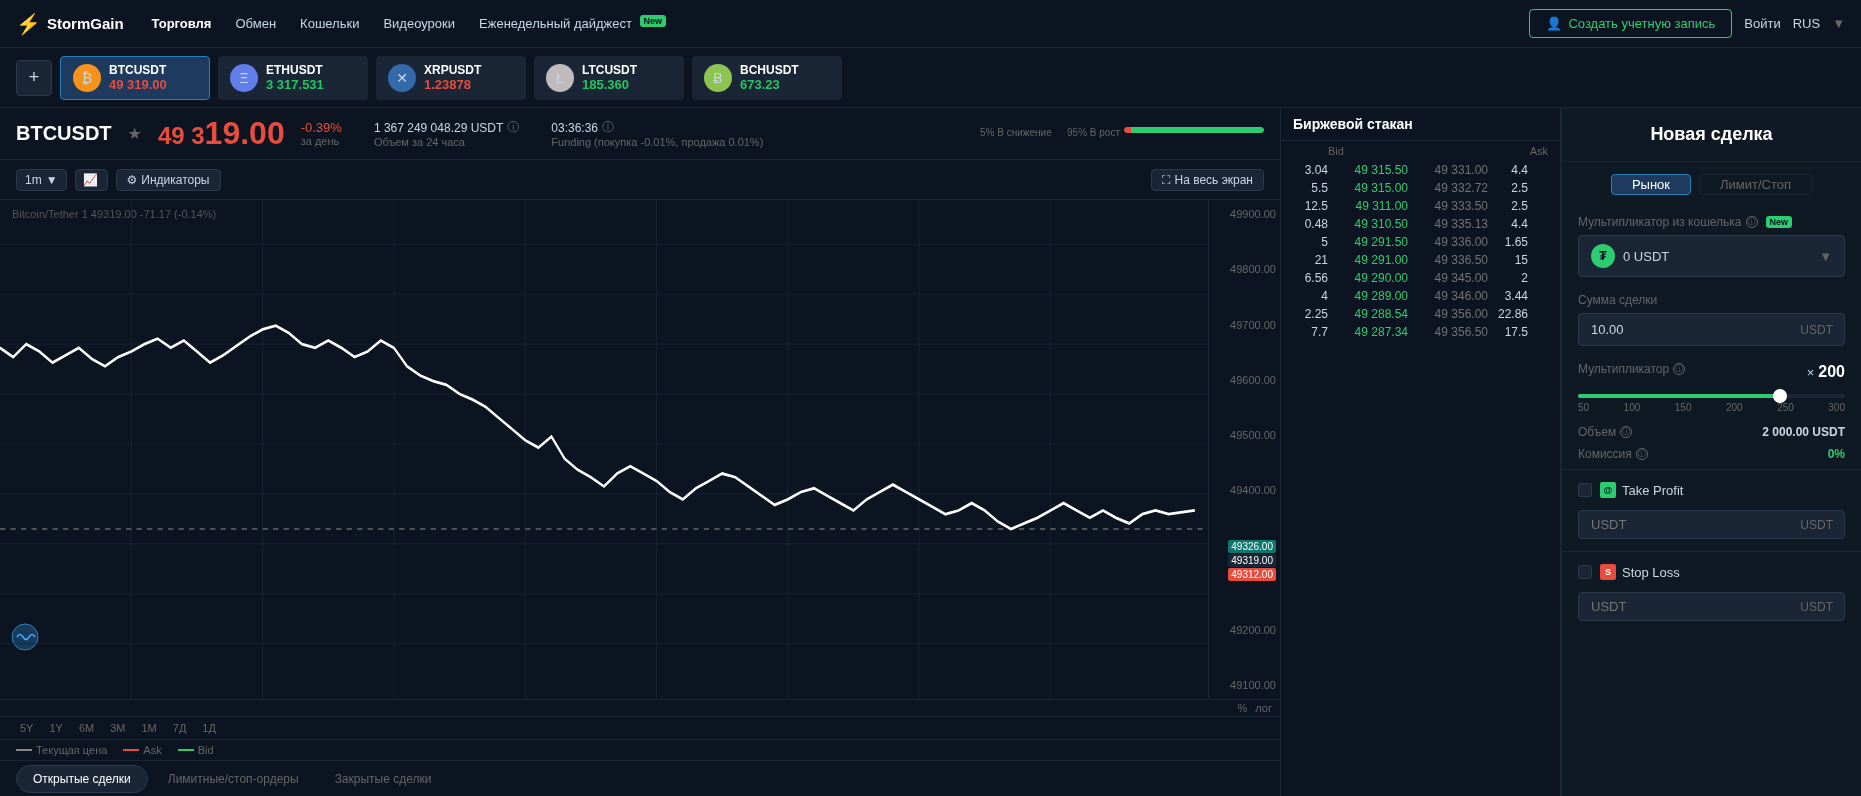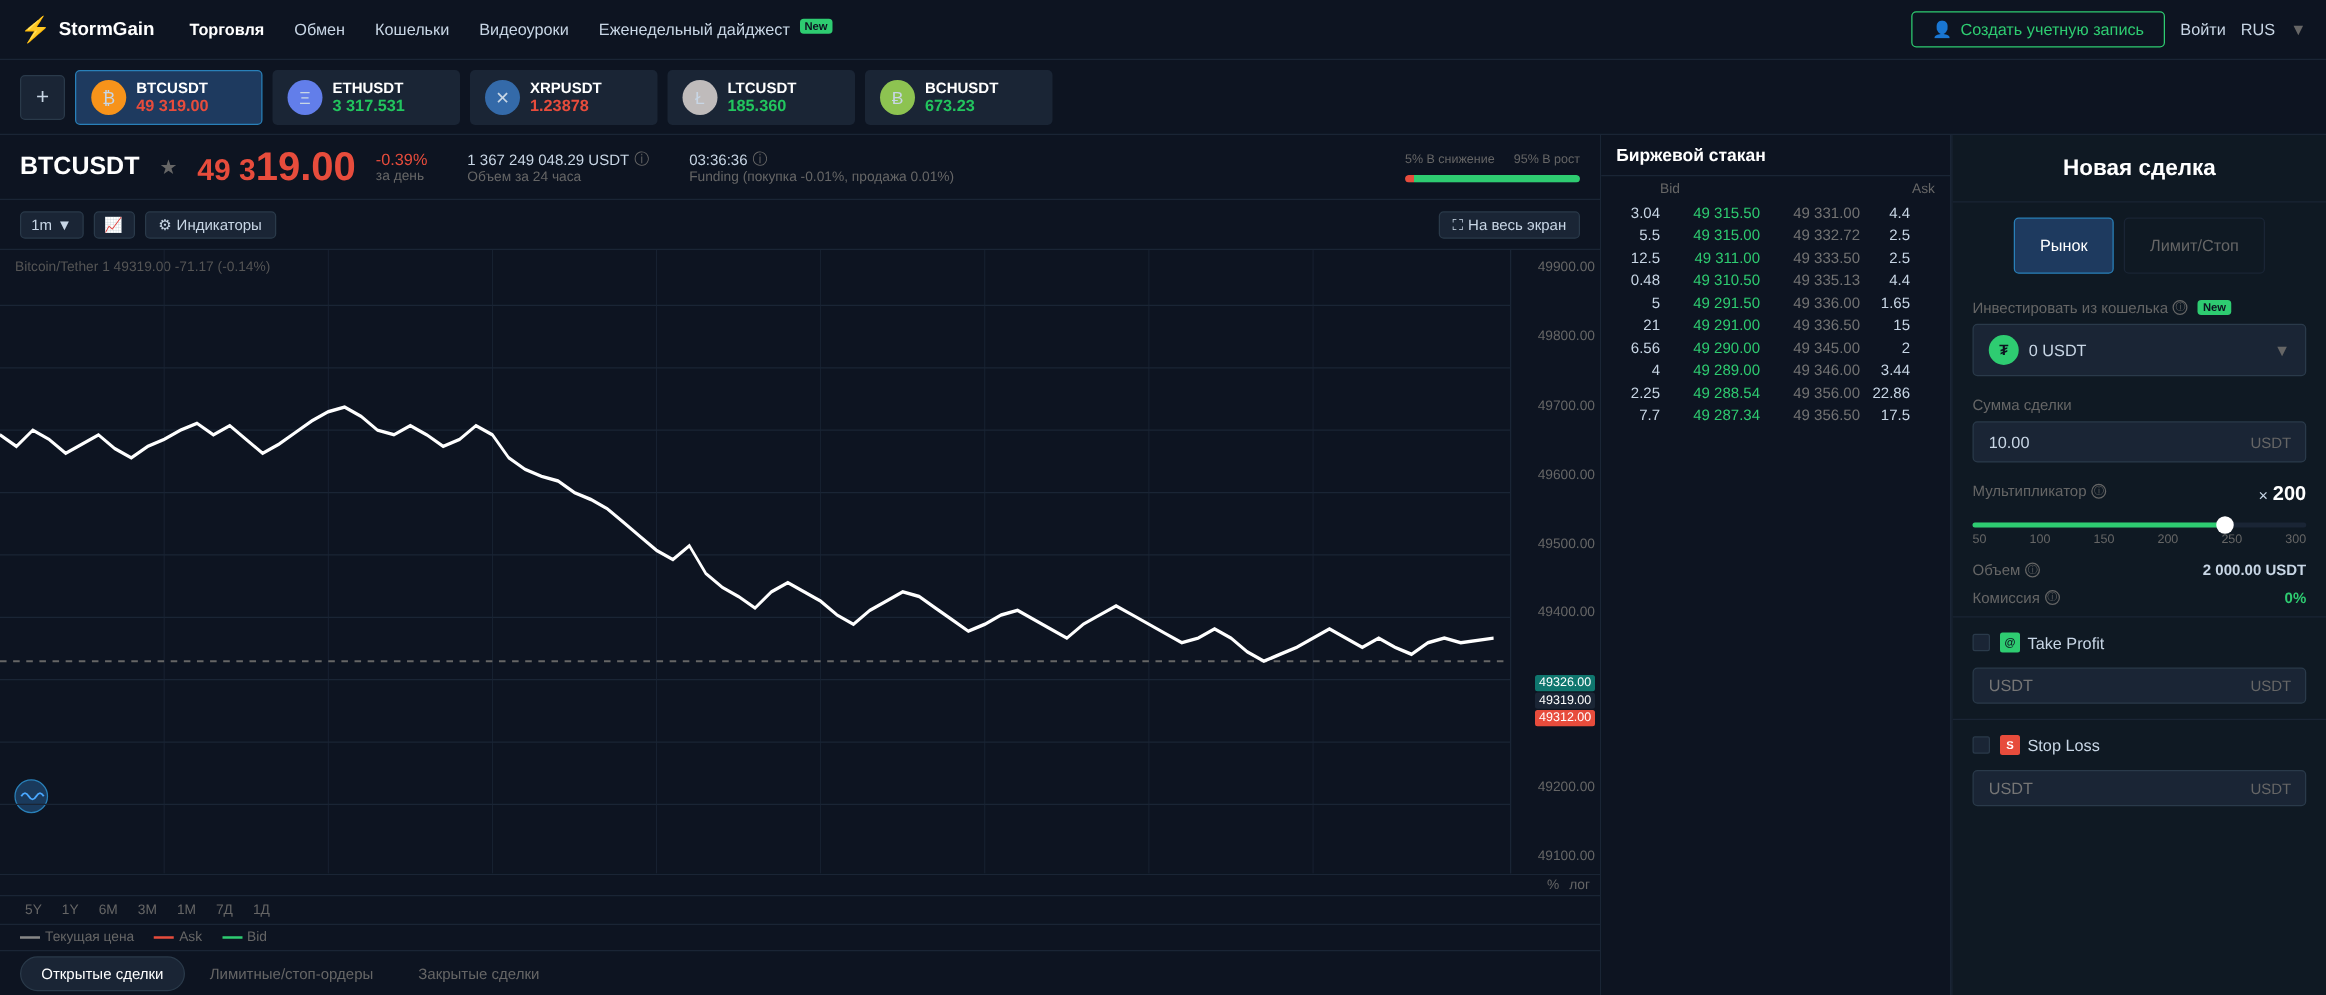--- a/index.html
+++ b/index.html
@@ -37,21 +37,21 @@
     
     .main-content { display: flex; height: calc(100vh - 108px); }
 
     
     .chart-area { flex: 1; display: flex; flex-direction: column; background: #0d1421; border-right: 1px solid #1a2535; min-width: 0; }
 
     
     .symbol-header { display: flex; align-items: center; padding: 8px 16px; border-bottom: 1px solid #1a2535; gap: 16px; height: 52px; }
     .symbol-name { color: #fff; font-size: 20px; font-weight: 700; }
     .star-icon { color: #666; cursor: pointer; font-size: 16px; }
-    .progress-bar-area { display: flex; flex-direction: column; align-items: flex-start; gap: 4px; margin-left: auto; }
+    .progress-bar-area { display: flex; flex-direction: row; align-items: flex-start; gap: 4px; margin-left: auto; }
     .progress-track { width: 120px; height: 6px; background: #1a2535; border-radius: 3px; overflow: hidden; }
 
     
     .chart-toolbar { display: flex; align-items: center; padding: 6px 16px; border-bottom: 1px solid #1a2535; gap: 8px; height: 40px; }
     .timeframe-select { background: #1a2535; border: 1px solid #2a3a4a; color: #c8d6e5; padding: 3px 8px; border-radius: 4px; font-size: 12px; cursor: pointer; display: flex; align-items: center; gap: 4px; }
     .chart-type-btn { background: #1a2535; border: 1px solid #2a3a4a; color: #c8d6e5; padding: 3px 8px; border-radius: 4px; font-size: 12px; cursor: pointer; }
     .indicators-btn { background: #1a2535; border: 1px solid #2a3a4a; color: #c8d6e5; padding: 3px 10px; border-radius: 4px; font-size: 12px; cursor: pointer; display: flex; align-items: center; gap: 4px; }
     .fullscreen-btn { margin-left: auto; background: #1a2535; border: 1px solid #2a3a4a; color: #c8d6e5; padding: 3px 10px; border-radius: 4px; font-size: 12px; cursor: pointer; display: flex; align-items: center; gap: 4px; }
     .tf-btn { font-size: 11px; color: #666; cursor: pointer; padding: 1px 4px; border-radius: 2px; }
 
@@ -63,21 +63,21 @@
     .ob-row { display: flex; align-items: center; padding: 2px 12px; font-size: 12px; cursor: pointer; }
     .ob-qty { width: 35px; color: #c8d6e5; text-align: right; }
     .ob-bid { width: 80px; text-align: right; color: #2ecc71; }
     .ob-ask { width: 80px; text-align: right; color: #737373; }
     .ob-ask-qty { width: 40px; text-align: right; color: #c8d6e5; }
 
     
     .right-panel { width: 300px; background: #0f1923; border-left: 1px solid #1a2535; display: flex; flex-direction: column; padding: 0; overflow-y: auto; }
     .panel-title { text-align: center; font-size: 18px; font-weight: 700; color: #fff; padding: 16px; border-bottom: 1px solid #1a2535; }
     .order-type-tabs { display: flex; justify-content: center; gap: 8px; padding: 12px 16px; }
-    .order-tab { padding: 14px 20px; border-radius: 4px; font-size: 13px; cursor: pointer; border: none; }
+    .order-tab { padding: 2px 20px; border-radius: 4px; font-size: 13px; cursor: pointer; border: none; }
     .order-tab.active { background: #1e3a5f; color: #fff; border: 1px solid #2980b9; }
     .order-tab.inactive { background: transparent; color: #666; border: 1px solid #1a2535; }
     .panel-section { padding: 8px 16px; }
     .section-label { font-size: 12px; color: #666; margin-bottom: 6px; display: flex; align-items: center; gap: 4px; }
     .wallet-selector { background: #1a2535; border: 1px solid #2a3a4a; border-radius: 4px; padding: 8px 12px; display: flex; align-items: center; gap: 8px; cursor: pointer; }
     .wallet-icon { width: 24px; height: 24px; border-radius: 50%; background: #2ecc71; display: flex; align-items: center; justify-content: center; font-size: 12px; color: #0d1421; font-weight: 700; }
     .wallet-balance { color: #c8d6e5; font-size: 13px; }
     .wallet-arrow { margin-left: auto; color: #666; }
     .input-field { width: 100%; background: #1a2535; border: 1px solid #2a3a4a; border-radius: 4px; padding: 8px 12px; color: #c8d6e5; font-size: 13px; outline: none; }
     .input-wrapper { position: relative; flex: 1; }
@@ -430,21 +430,21 @@
   <div class="right-panel">
     <div class="panel-title">Новая сделка</div>
 
     <div class="order-type-tabs">
       <button class="order-tab active">Рынок</button>
       <button class="order-tab inactive">Лимит/Стоп</button>
     </div>
 
     <div class="panel-section">
       <div class="section-label">
-        <span>Инвестировать из кошелька</span>
+        <span>Мультипликатор из кошелька</span>
         <span class="info-icon">ⓘ</span>
         <span class="new-badge">New</span>
       </div>
       <div class="wallet-selector">
         <div class="wallet-icon">₮</div>
         <span class="wallet-balance">0 USDT</span>
         <span class="wallet-arrow">▼</span>
       </div>
     </div>
 

